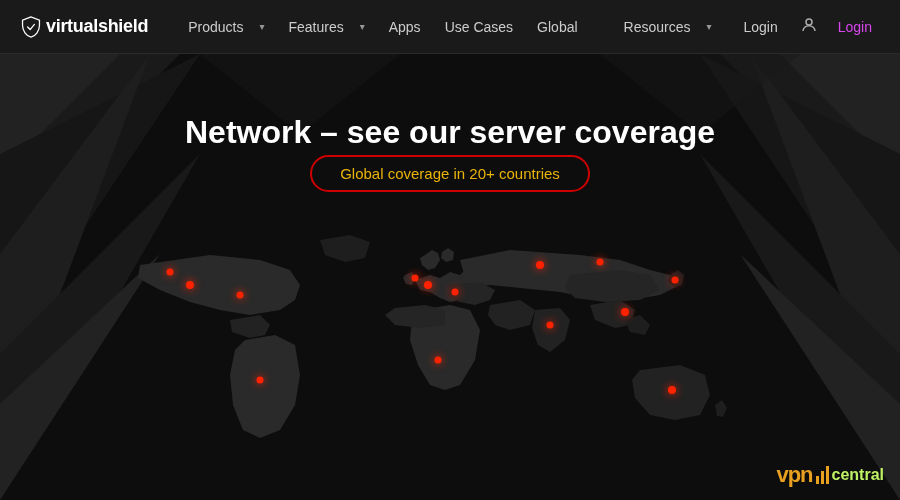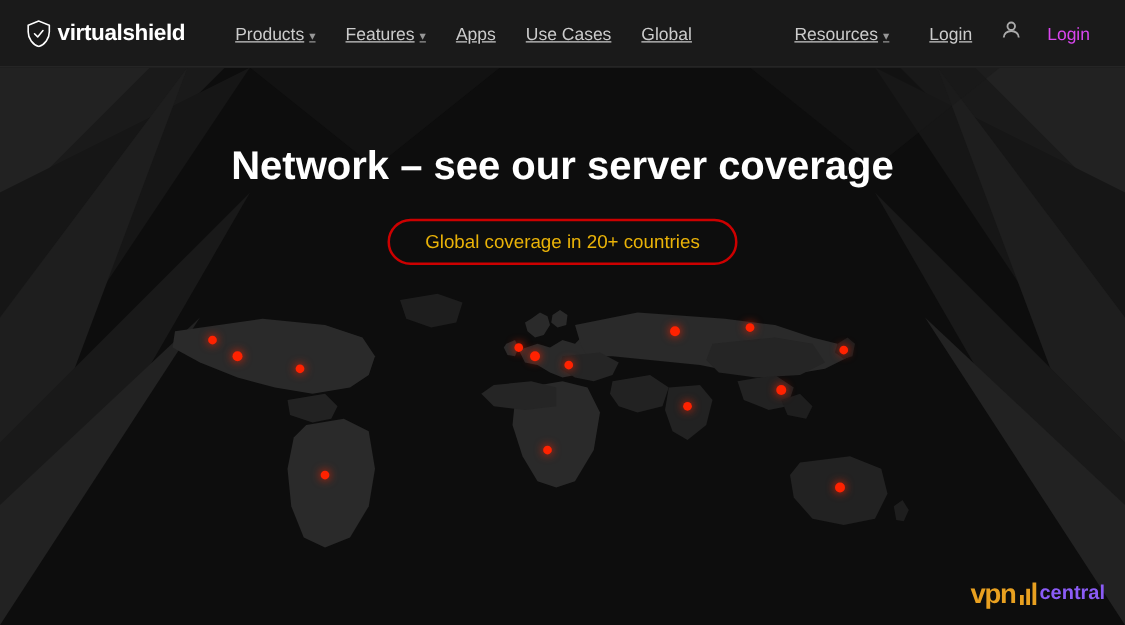--- a/index.html
+++ b/index.html
@@ -52,23 +52,22 @@
       flex: 1;
     }
 
     .nav-item {
       padding: 6px 10px;
       font-size: 14px;
       color: #ccc;
       cursor: pointer;
       white-space: nowrap;
       display: flex;
-      align-items: flex-end;
-      gap: 4px;
-      text-decoration: underline;
+      align-items: center;
+      gap: 16px;
     }
 
     .nav-item .chevron {
       font-size: 10px;
       opacity: 0.7;
     }
 
     .nav-right {
       display: flex;
       align-items: center;
@@ -113,21 +112,21 @@
       z-index: 0;
     }
 
     .hero-title {
       font-size: 32px;
       font-weight: bold;
       color: #fff;
       z-index: 2;
       position: relative;
       text-align: center;
-      margin-bottom: 24px;
+      margin-bottom: 4px;
     }
 
     .coverage-badge {
       position: relative;
       z-index: 2;
       border: 2px solid #cc0000;
       border-radius: 30px;
       padding: 8px 28px;
       font-size: 15px;
       color: #eab308;
@@ -172,21 +171,21 @@
     .watermark-vpn {
       font-size: 22px;
       font-weight: 900;
       color: #e8a020;
       letter-spacing: -1px;
     }
 
     .watermark-central {
       font-size: 16px;
       font-weight: bold;
-      color: #8b5cf6;
+      color: #bef264;
     }
 
     .watermark-bars {
       display: flex;
       align-items: flex-end;
       gap: 2px;
       margin: 0 1px;
     }
 
     .wbar {

